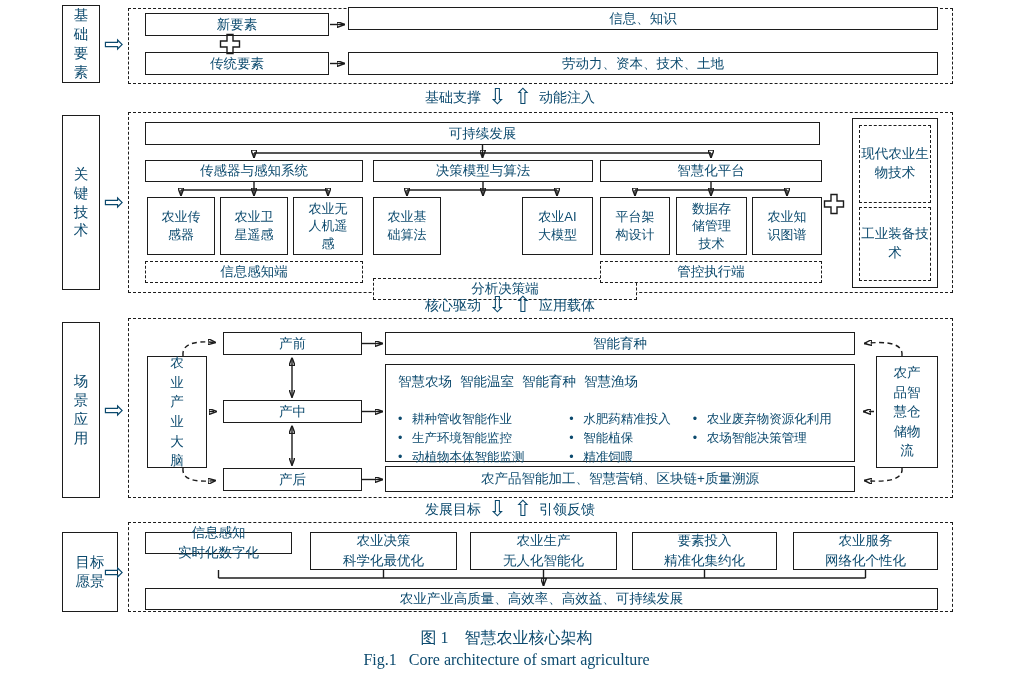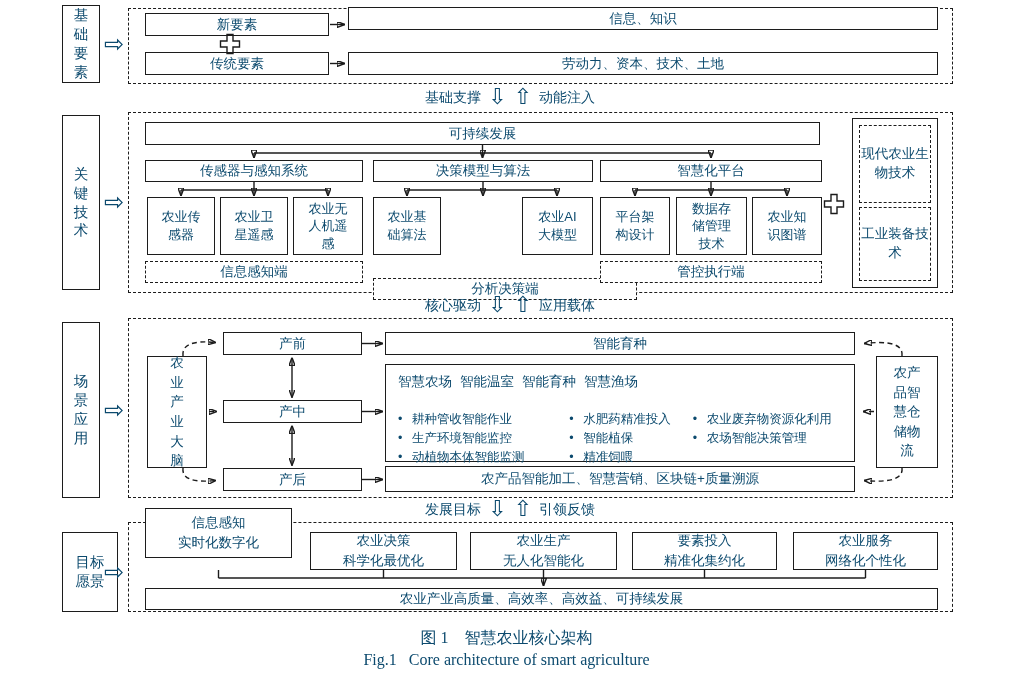--- a/index.html
+++ b/index.html
@@ -211,21 +211,21 @@
     <span>发展目标</span>
     <span class="hollow">⇩</span>
     <span class="hollow">⇧</span>
     <span>引领反馈</span>
   </div>
 
   <div class="abs box vlabel" style="left:62px;top:532px;width:56px;height:80px">目标愿景</div>
   <div class="abs harrow" style="left:100px;top:560px;width:28px;height:24px">⇨</div>
   <div class="abs dashc" style="left:128px;top:522px;width:825px;height:90px"></div>
 
-  <div class="abs box goal" style="left:145px;top:508px;width:147px;height:50px">
+  <div class="abs box goal" style="left:145px;top:532px;width:147px;height:22px">
     <div>
         <div>信息感知</div>
         <div>实时化数字化</div>
       </div>
   </div>
   <div class="abs box goal" style="left:310px;top:532px;width:147px;height:38px">
     <div>
         <div>农业决策</div>
         <div>科学化最优化</div>
       </div>

